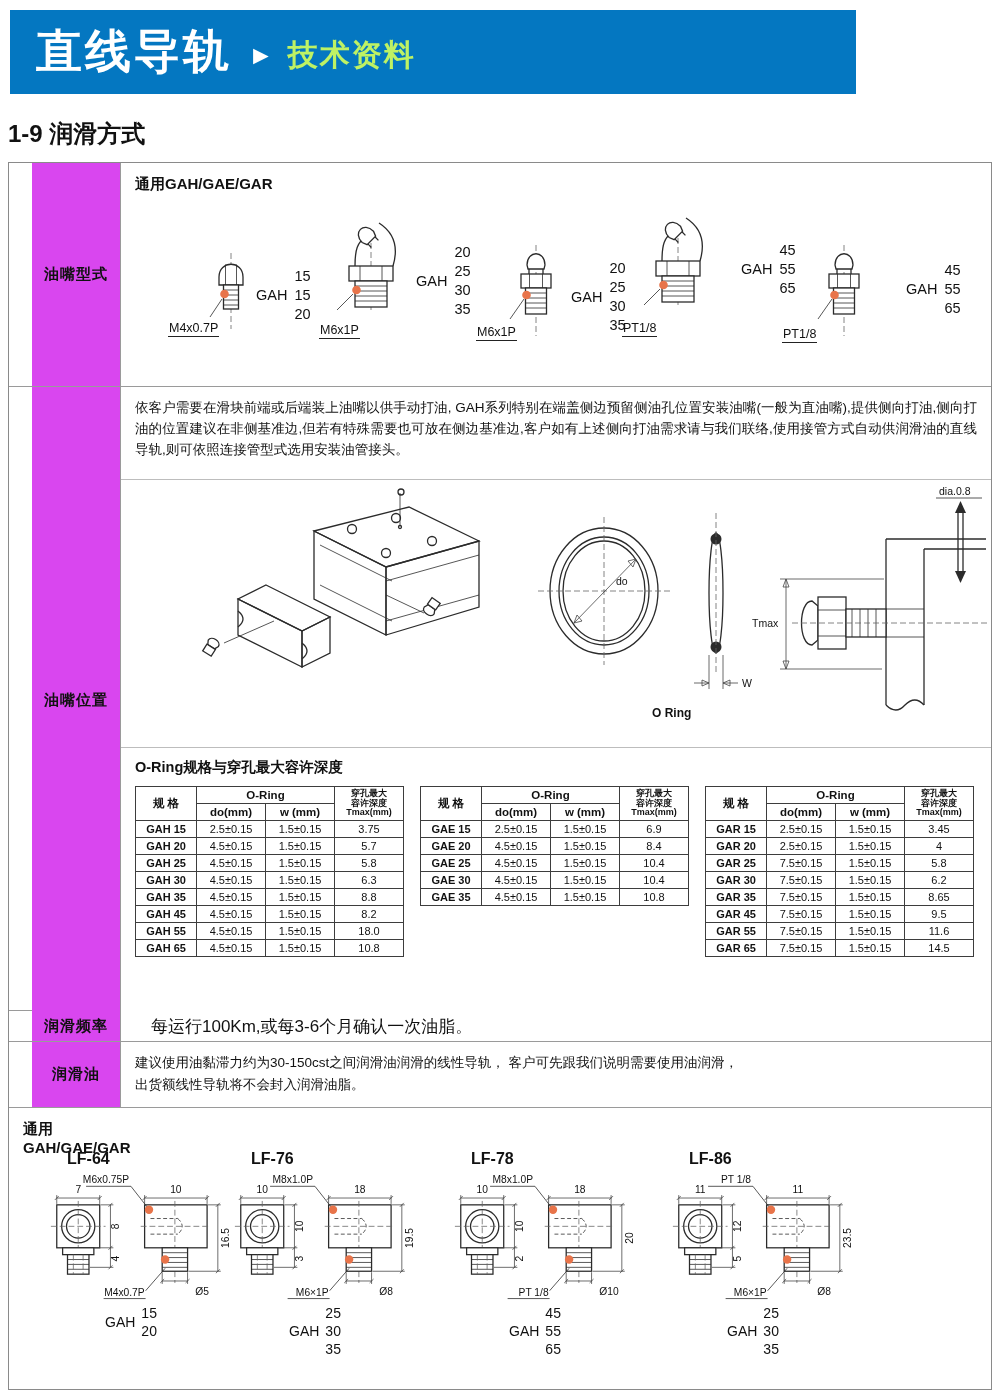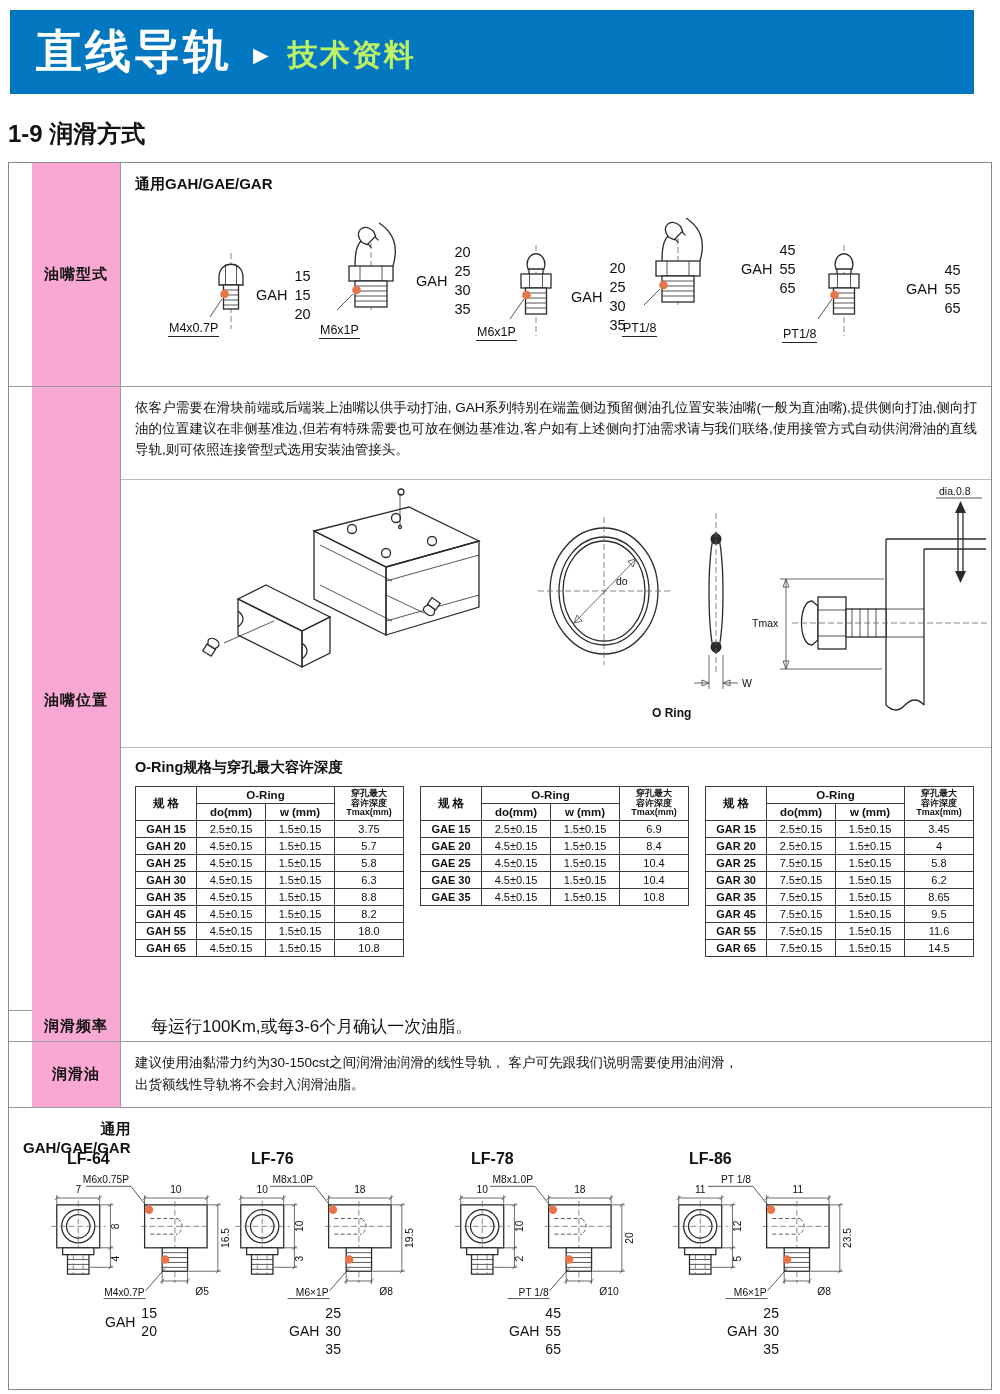--- a/index.html
+++ b/index.html
@@ -1,29 +1,29 @@
 <!DOCTYPE html>
 <html><head>
 <meta charset="utf-8">
 <style>
   html,body{margin:0;padding:0;background:#fff;}
   body{width:1000px;height:1394px;position:relative;font-family:"Liberation Sans","DejaVu Sans",sans-serif;color:#111;}
   
-  .banner{position:absolute;left:10px;top:10px;width:964px;height:84px;background:#0477c1;display:flex;align-items:center;padding-left:26px;box-sizing:border-box;}
+  .banner{position:absolute;left:10px;top:10px;width:846px;height:84px;background:#0477c1;display:flex;align-items:center;padding-left:26px;box-sizing:border-box;}
   .banner .t1{font-size:46px;font-weight:bold;color:#fff;letter-spacing:3px;}
   .banner .arr{font-size:26px;color:#fff;margin:6px 14px 0 16px;}
   .banner .t2{font-size:30px;font-weight:bold;color:#bef264;margin-top:6px;letter-spacing:2px;}
   .section-title{position:absolute;left:8px;top:118px;font-size:24px;font-weight:bold;}
   
   .main{position:absolute;left:8px;top:162px;width:984px;border:1.5px solid #8a8a8a;box-sizing:border-box;background:#fff;}
   .mrow{display:grid;grid-template-columns:112px 1fr;border-bottom:1px solid #9a9a9a;}
   .mrow:last-child{border-bottom:none;}
-  .rlabel{background:#f9a8d4;border-right:1px solid #9a9a9a;display:flex;align-items:center;justify-content:center;font-weight:bold;font-size:15px;letter-spacing:1px;margin-left:23px;}
+  .rlabel{background:#d946ef;border-right:1px solid #9a9a9a;display:flex;align-items:center;justify-content:center;font-weight:bold;font-size:15px;letter-spacing:1px;margin-left:23px;}
   .rcontent{position:relative;background:#fff;}
-  .common-label{position:absolute;left:14px;top:12px;font-weight:bold;font-size:15px;text-align:right;}
+  .common-label{position:absolute;left:14px;top:12px;font-weight:bold;font-size:15px;}
   
   .fit{position:absolute;}
   .fit svg{position:absolute;display:block;}
   .series{position:absolute;display:flex;align-items:center;gap:7px;font-size:14.5px;}
   .series .sizes{display:flex;flex-direction:column;line-height:1.3;}
   .thread{position:absolute;font-size:12.5px;border-bottom:1.4px solid #222;padding:0 1px 1px 1px;white-space:nowrap;}
   
   .para{height:93px;box-sizing:border-box;padding:11px 14px 0 14px;font-size:13.5px;line-height:1.55;border-bottom:1px solid #bdbdbd;text-align:justify;}
   .diagrams{height:264px;position:relative;border-bottom:1px solid #bdbdbd;}
   .tbl-area{box-sizing:border-box;padding:10px 14px 0 14px;height:266px;}

